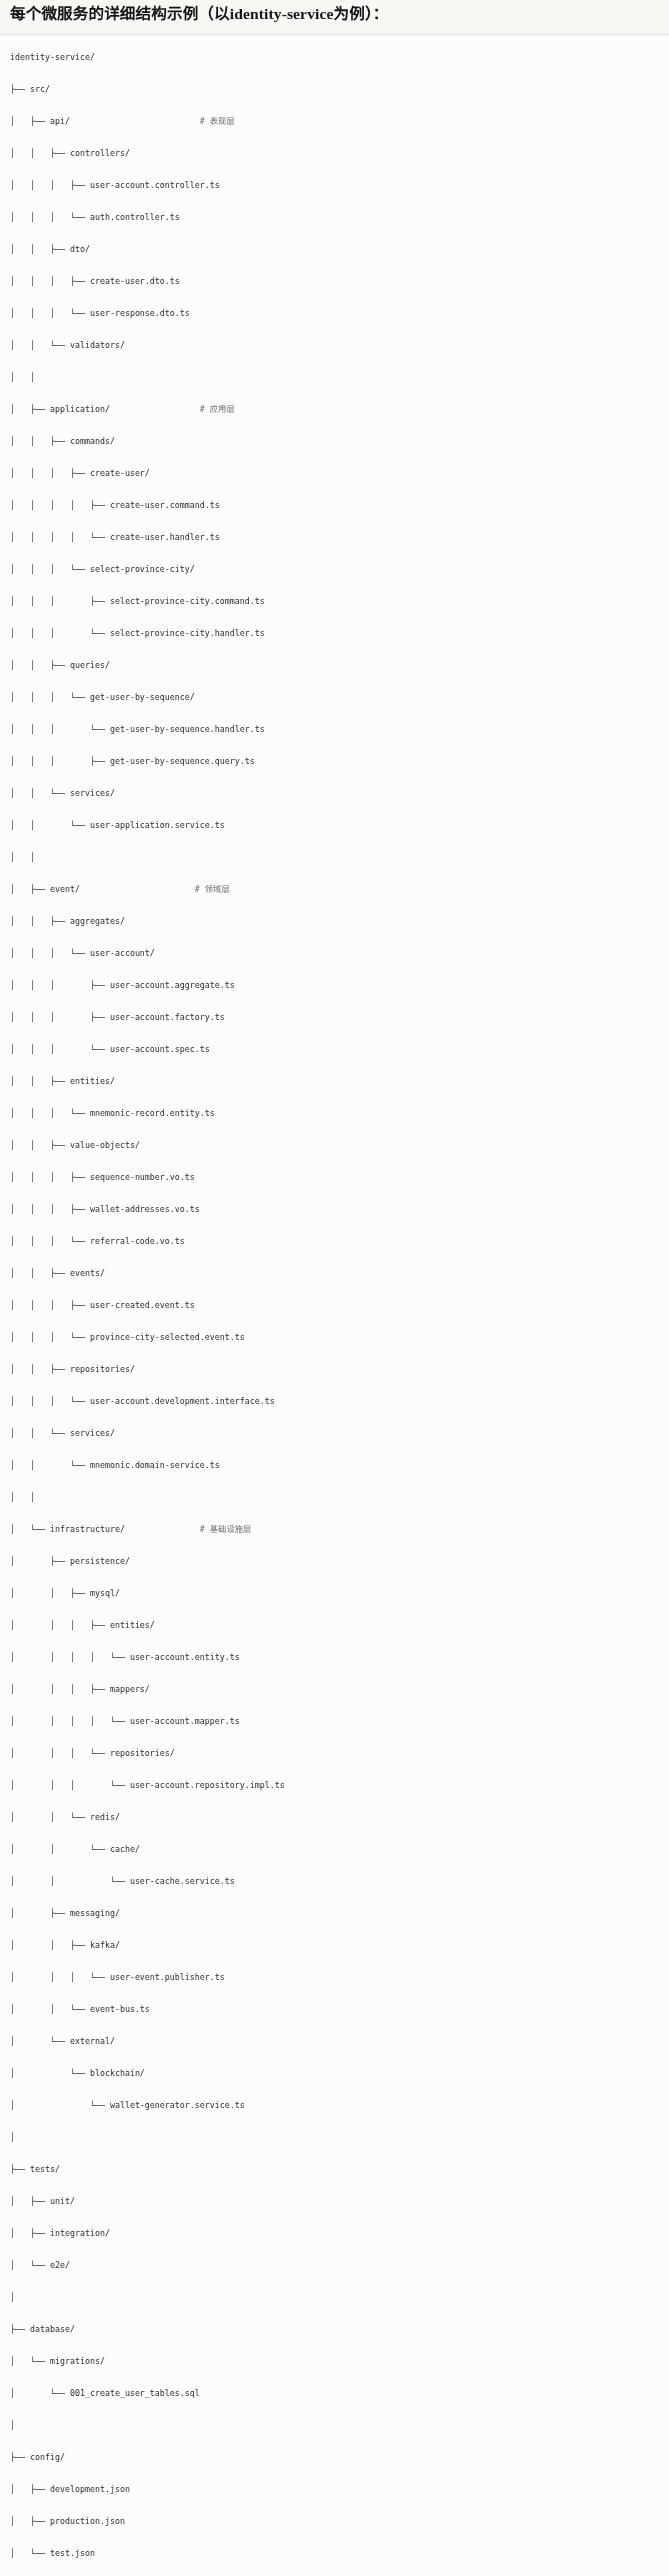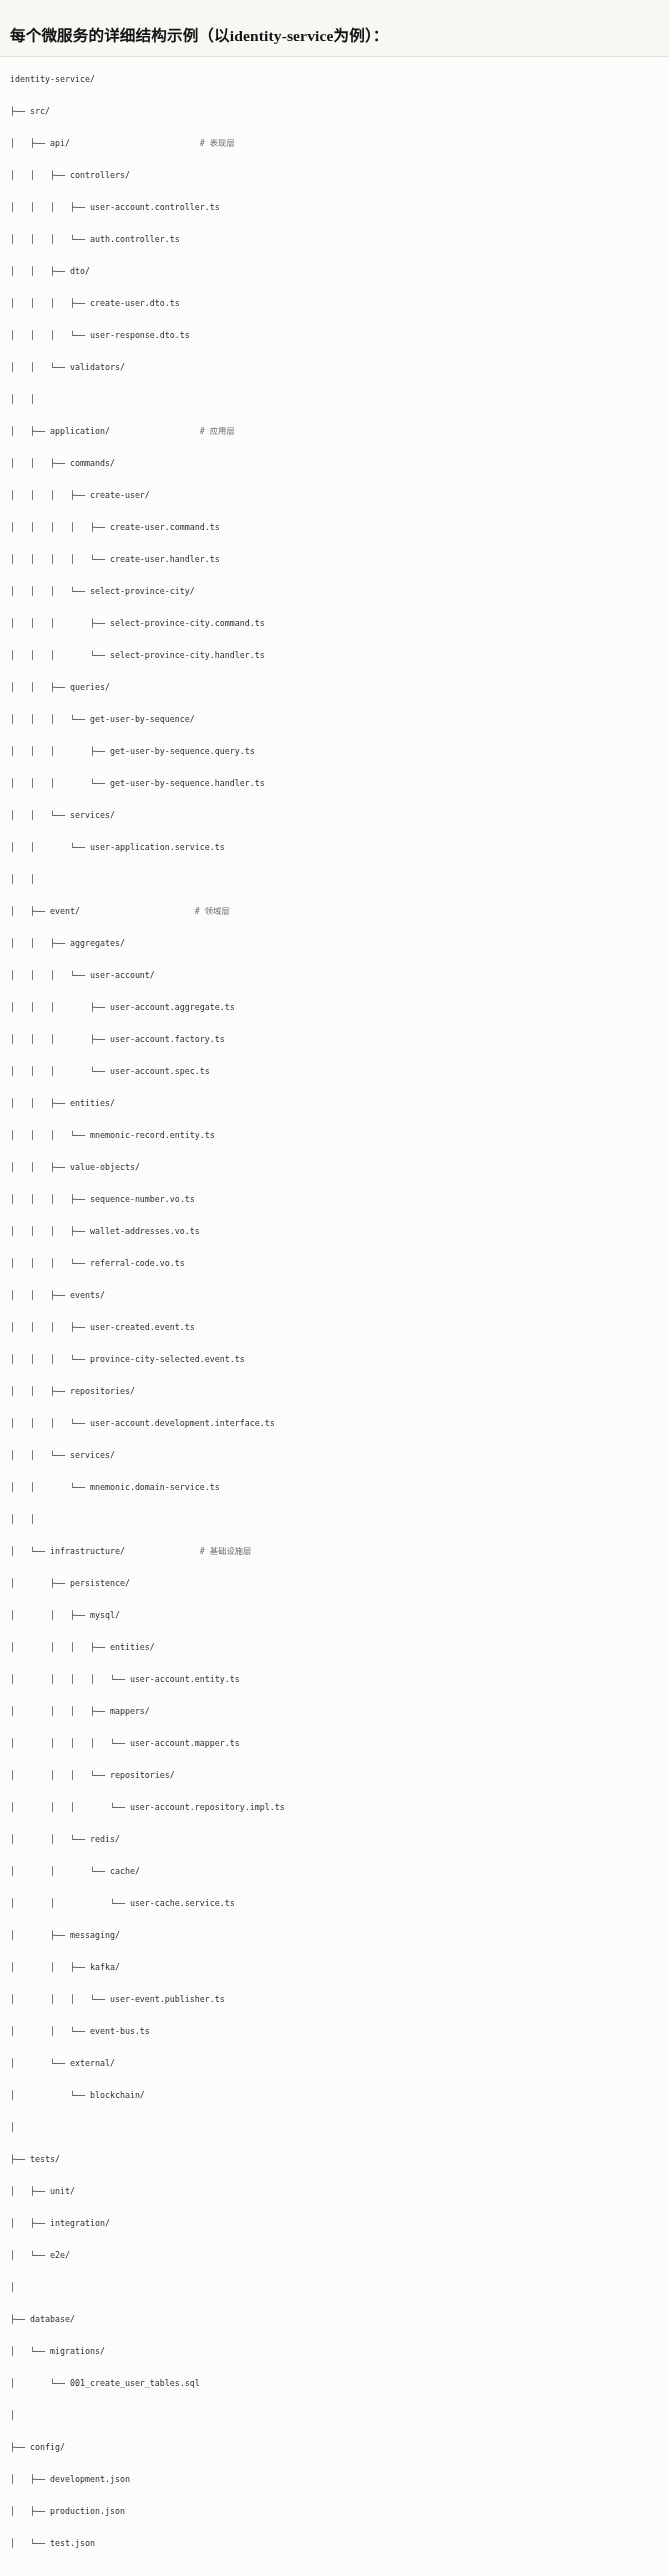--- a/index.html
+++ b/index.html
@@ -15,21 +15,21 @@
     -webkit-font-smoothing: antialiased;
   }
 
   .page {
     width: 669px;
     box-sizing: border-box;
   }
 
   
   .doc-header {
-    padding: 25px 10px 10px 10px;
+    padding: 3px 10px 10px 10px;
     background: #f8f7f3;
     border-bottom: 0.6px solid #e2e0da;
   }
   .doc-header h1 {
     margin: 0;
     font-size: 15.6px;
     line-height: 1.35;
     font-weight: bold;
     font-family: "Liberation Serif", "DejaVu Serif", serif;
     letter-spacing: 0.1px;
@@ -85,22 +85,22 @@
 <span class="row"><span>│   ├── application/</span><span>                  </span><span class="comment"># 应用层</span></span>
 <span class="row"><span>│   │   ├── commands/</span></span>
 <span class="row"><span>│   │   │   ├── create-user/</span></span>
 <span class="row"><span>│   │   │   │   ├── create-user.command.ts</span></span>
 <span class="row"><span>│   │   │   │   └── create-user.handler.ts</span></span>
 <span class="row"><span>│   │   │   └── select-province-city/</span></span>
 <span class="row"><span>│   │   │       ├── select-province-city.command.ts</span></span>
 <span class="row"><span>│   │   │       └── select-province-city.handler.ts</span></span>
 <span class="row"><span>│   │   ├── queries/</span></span>
 <span class="row"><span>│   │   │   └── get-user-by-sequence/</span></span>
+<span class="row"><span>│   │   │       └── get-user-by-sequence.handler.ts</span></span>
 <span class="row"><span>│   │   │       ├── get-user-by-sequence.query.ts</span></span>
-<span class="row"><span>│   │   │       └── get-user-by-sequence.handler.ts</span></span>
 <span class="row"><span>│   │   └── services/</span></span>
 <span class="row"><span>│   │       └── user-application.service.ts</span></span>
 <span class="row"><span>│   │</span></span>
 <span class="row"><span>│   ├── event/</span><span>                       </span><span class="comment"># 领域层</span></span>
 <span class="row"><span>│   │   ├── aggregates/</span></span>
 <span class="row"><span>│   │   │   └── user-account/</span></span>
 <span class="row"><span>│   │   │       ├── user-account.aggregate.ts</span></span>
 <span class="row"><span>│   │   │       ├── user-account.factory.ts</span></span>
 <span class="row"><span>│   │   │       └── user-account.spec.ts</span></span>
 <span class="row"><span>│   │   ├── entities/</span></span>
@@ -128,20 +128,21 @@
 <span class="row"><span>│       │   │       └── user-account.repository.impl.ts</span></span>
 <span class="row"><span>│       │   └── redis/</span></span>
 <span class="row"><span>│       │       └── cache/</span></span>
 <span class="row"><span>│       │           └── user-cache.service.ts</span></span>
 <span class="row"><span>│       ├── messaging/</span></span>
 <span class="row"><span>│       │   ├── kafka/</span></span>
 <span class="row"><span>│       │   │   └── user-event.publisher.ts</span></span>
 <span class="row"><span>│       │   └── event-bus.ts</span></span>
 <span class="row"><span>│       └── external/</span></span>
 <span class="row"><span>│           └── blockchain/</span></span>
+<span class="row"><span>│               └── wallet-generator.service.ts</span></span>
 <span class="row"><span>│</span></span>
 <span class="row"><span>├── tests/</span></span>
 <span class="row"><span>│   ├── unit/</span></span>
 <span class="row"><span>│   ├── integration/</span></span>
 <span class="row"><span>│   └── e2e/</span></span>
 <span class="row"><span>│</span></span>
 <span class="row"><span>├── database/</span></span>
 <span class="row"><span>│   └── migrations/</span></span>
 <span class="row"><span>│       └── 001_create_user_tables.sql</span></span>
 <span class="row"><span>│</span></span>

